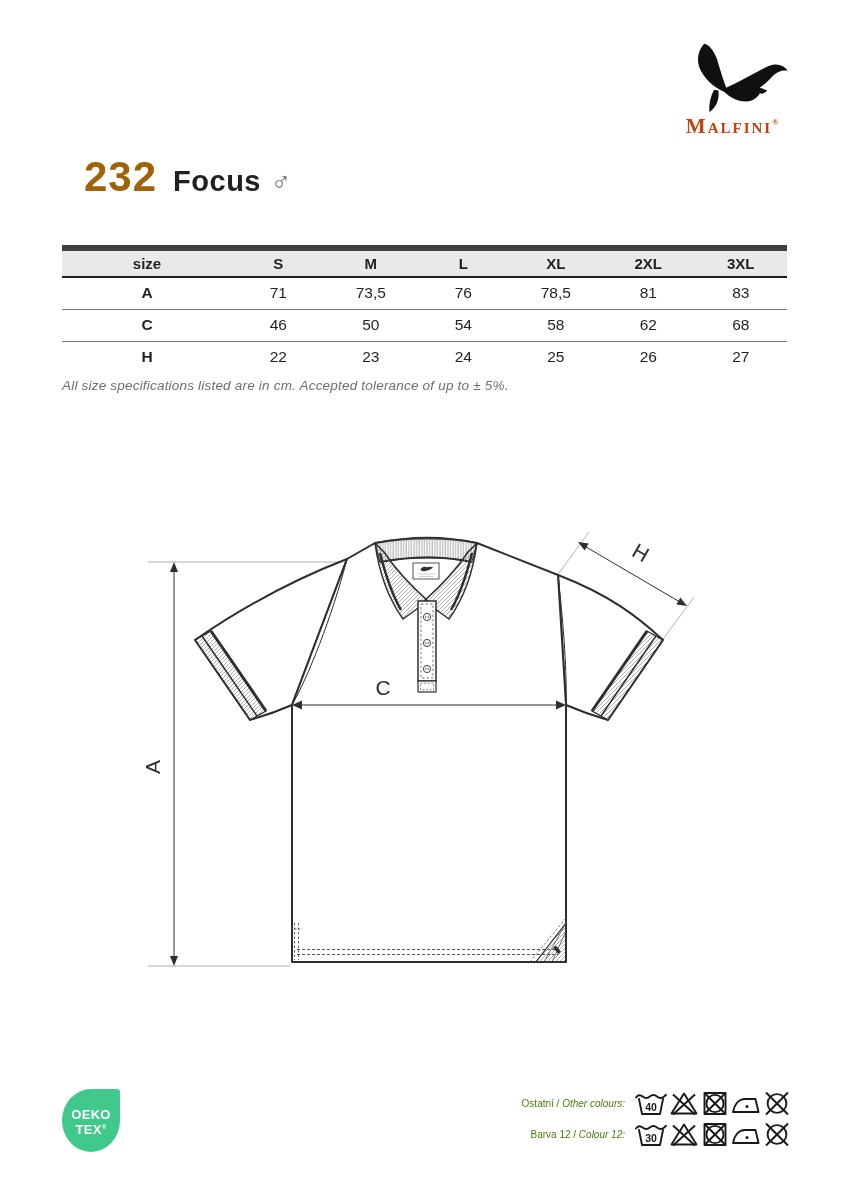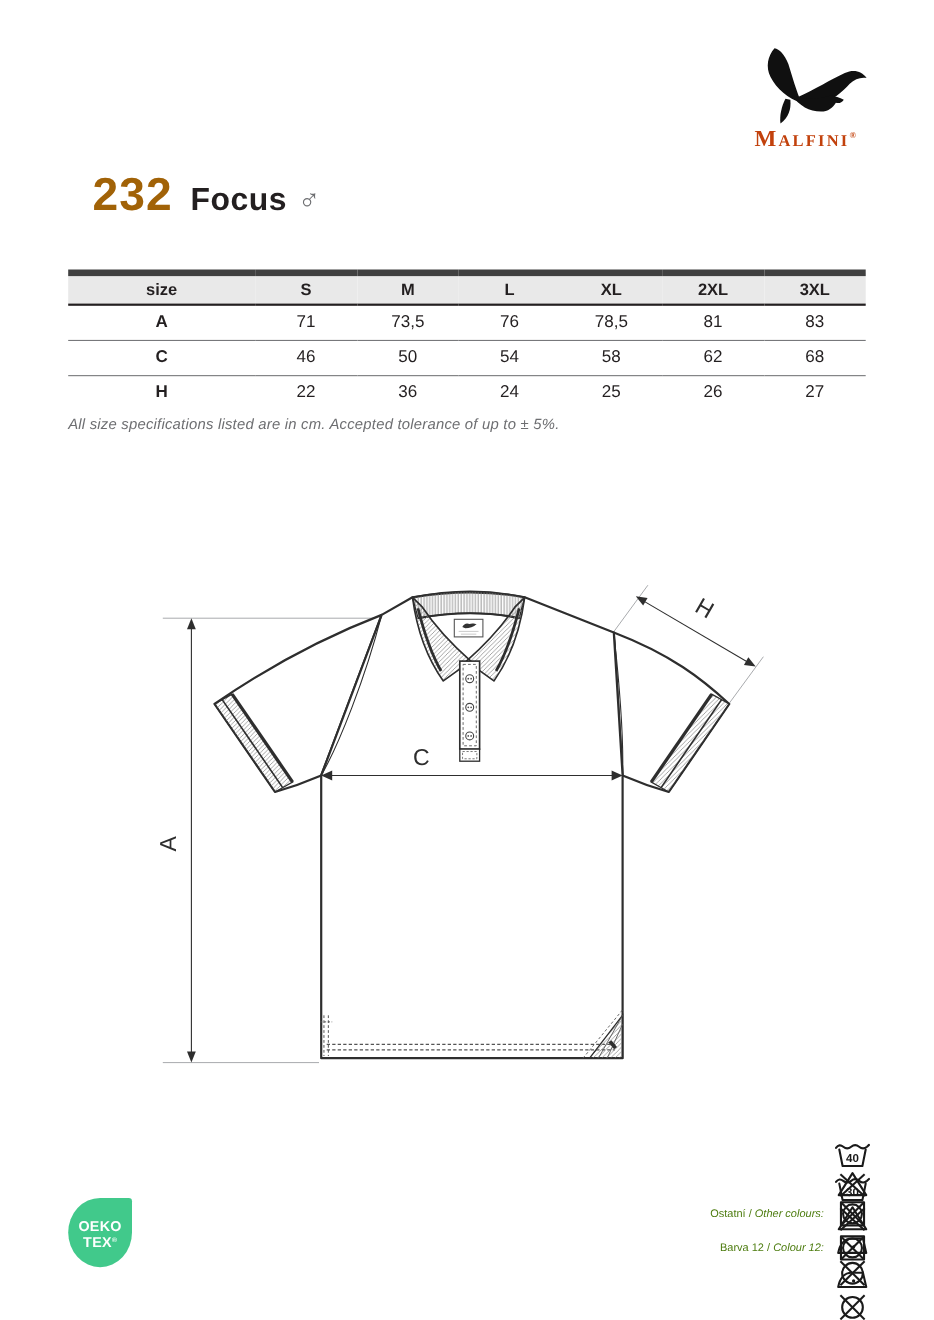--- a/index.html
+++ b/index.html
@@ -65,21 +65,21 @@
   .standard-block .std1 { font-size:12px; font-weight:700; letter-spacing:1.5px; line-height:1.15; }
   .standard-block .std2 { font-size:13px; font-weight:700; line-height:1.15; }
   .standard-block .cert { font-size:9px; font-weight:700; margin-top:5px; letter-spacing:.4px; }
   .standard-block .inst { font-size:9px; font-weight:700; margin-top:2px; letter-spacing:.6px; }
 
   
   .footer-right { position:absolute; right:57px; top:1089px; }
   .care-row { display:flex; align-items:center; justify-content:flex-end; gap:9px; height:28px; margin-bottom:3px; }
   .care-label { font-size:10px; color:#4d7c0f; white-space:nowrap; }
   .care-label .it { font-style:italic; }
-  .care-icons { display:flex; align-items:center; gap:1px;flex-direction:column; }
+  .care-icons { display:flex; align-items:center; gap:1px; }
   .care-icons svg { display:block; }
 </style>
 </head>
 <body>
 
 <div class="page">
 
   <div class="brand">
     <svg viewBox="0 0 130 80" aria-hidden="true">
       <g fill="#101010">
@@ -135,21 +135,21 @@
         <td>46</td>
         <td>50</td>
         <td>54</td>
         <td>58</td>
         <td>62</td>
         <td>68</td>
       </tr>
       <tr>
         <th>H</th>
         <td>22</td>
-        <td>36</td>
+        <td>23</td>
         <td>24</td>
         <td>25</td>
         <td>26</td>
         <td>27</td>
       </tr>
     </tbody>
   </table>
 
   <div class="note">All size specifications listed are in cm. Accepted tolerance of up to ± 5%.</div>
 

